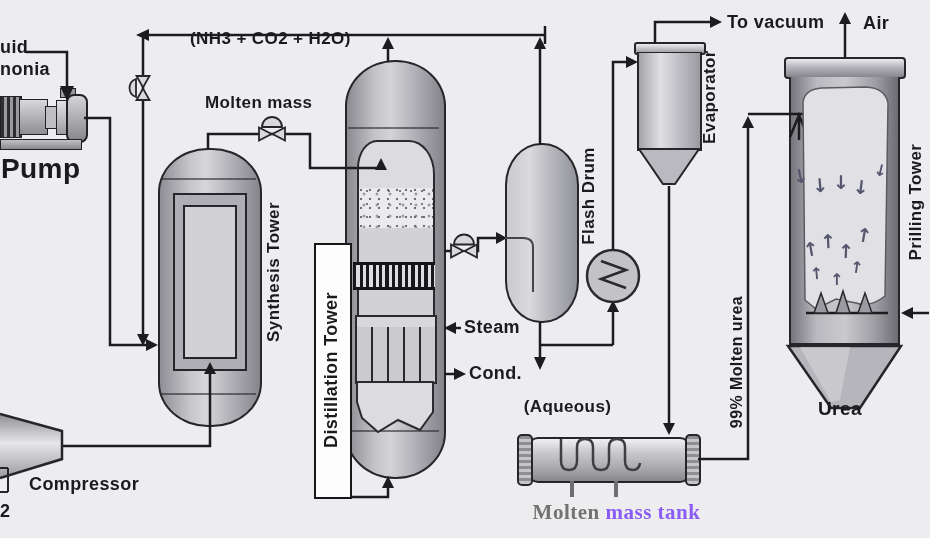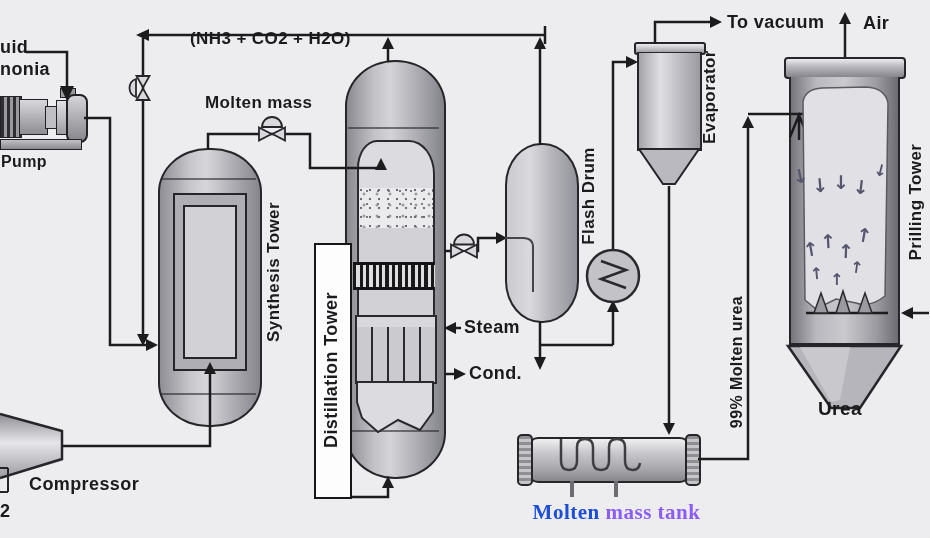--- a/index.html
+++ b/index.html
@@ -1,19 +1,19 @@
 <!DOCTYPE html>
 <html><head>
 <meta charset="utf-8">
 <style>
   html,body{margin:0;padding:0;background:#ededf0;}
   #stage{position:relative;width:930px;height:538px;background:#ededf0;overflow:hidden;
          font-family:"Liberation Sans",sans-serif;}
   .lbl{position:absolute;font:700 17px "Liberation Sans",sans-serif;color:#1b1b1d;white-space:nowrap;letter-spacing:.4px;}
-  .sz16{font-size:16px;} .sz18{font-size:18px;} .sz19{font-size:19px;} .sz20{font-size:16px;}
+  .sz16{font-size:16px;} .sz18{font-size:18px;} .sz19{font-size:19px;} .sz20{font-size:28px;}
   .rot{transform:translate(-50%,-50%) rotate(-90deg);transform-origin:center;}
   .abs{position:absolute;}
   
   .v-syn{left:158px;top:148px;width:100px;height:275px;border:2.5px solid #26262a;border-radius:50px/44px;
          background:linear-gradient(90deg,#8e8e94,#c6c6cb 30%,#d7d7db 46%,#b2b2b8 70%,#85858b);}
   .seam{position:absolute;border-top:2px solid rgba(42,42,48,.6);}
   .syn-r1{left:173px;top:193px;width:70px;height:174px;border:2px solid #26262a;background:#aeaeb4;}
   .syn-r2{left:183px;top:205px;width:50px;height:150px;border:2px solid #26262a;background:#d2d2d6;}
   .v-dist{left:345px;top:60px;width:97px;height:415px;border:2.5px solid #26262a;border-radius:50px/46px;
           background:linear-gradient(90deg,#8a8a90,#c2c2c7 28%,#d4d4d8 45%,#b0b0b6 70%,#83838a);}
@@ -194,27 +194,28 @@
   <div class="lbl sz18" style="left:0;top:59px;">nonia</div>
   <div class="lbl sz20" style="left:1px;top:153px;">Pump</div>
   <div class="lbl sz18" style="left:0;top:501px;">2</div>
   <div class="lbl sz18" style="left:29px;top:474px;">Compressor</div>
   <div class="lbl rot" style="left:274px;top:272px;">Synthesis Tower</div>
   <div class="lbl" style="left:205px;top:93px;">Molten mass</div>
   <div class="lbl rot sz18" style="left:331px;top:370px;">Distillation Tower</div>
   <div class="lbl sz18" style="left:464px;top:317px;">Steam</div>
   <div class="lbl sz18" style="left:469px;top:363px;">Cond.</div>
   <div class="lbl rot" style="left:589px;top:196px;">Flash Drum</div>
+  <div class="lbl" style="left:515px;top:397px;width:105px;text-align:center;">(Aqueous)</div>
   <div class="lbl sz18" style="left:727px;top:12px;text-align:center;">To vacuum</div>
   <div class="lbl rot" style="left:710px;top:97px;">Evaporator</div>
   <div class="lbl sz18" style="left:863px;top:13px;">Air</div>
   <div class="lbl rot" style="left:916px;top:202px;">Prilling Tower</div>
   <div class="lbl rot sz16" style="left:737px;top:362px;">99% Molten urea</div>
   <div class="lbl sz19" style="left:818px;top:398px;">Urea</div>
-  <div class="tank-lbl"><span style="color:#1d4ed8;">Molten</span><span style="color:#8b5cf6;"> mass tank</span></div>
+  <div class="tank-lbl"><span style="color:#737373;">Molten</span><span style="color:#8b5cf6;"> mass tank</span></div>
 
   <span class="pt-ar" style="left:792px;top:165px;transform:rotate(-12deg);">↓</span>
   <span class="pt-ar" style="left:812px;top:174px;transform:rotate(-5deg);">↓</span>
   <span class="pt-ar" style="left:833px;top:171px;">↓</span>
   <span class="pt-ar" style="left:853px;top:176px;transform:rotate(7deg);">↓</span>
   <span class="pt-ar" style="left:874px;top:161px;font-size:16px;transform:rotate(14deg);">↓</span>
   <span class="pt-ar" style="left:803px;top:238px;transform:rotate(-10deg);">↑</span>
   <span class="pt-ar" style="left:820px;top:230px;transform:rotate(-3deg);">↑</span>
   <span class="pt-ar" style="left:838px;top:240px;transform:rotate(2deg);">↑</span>
   <span class="pt-ar" style="left:856px;top:224px;transform:rotate(10deg);">↑</span>

